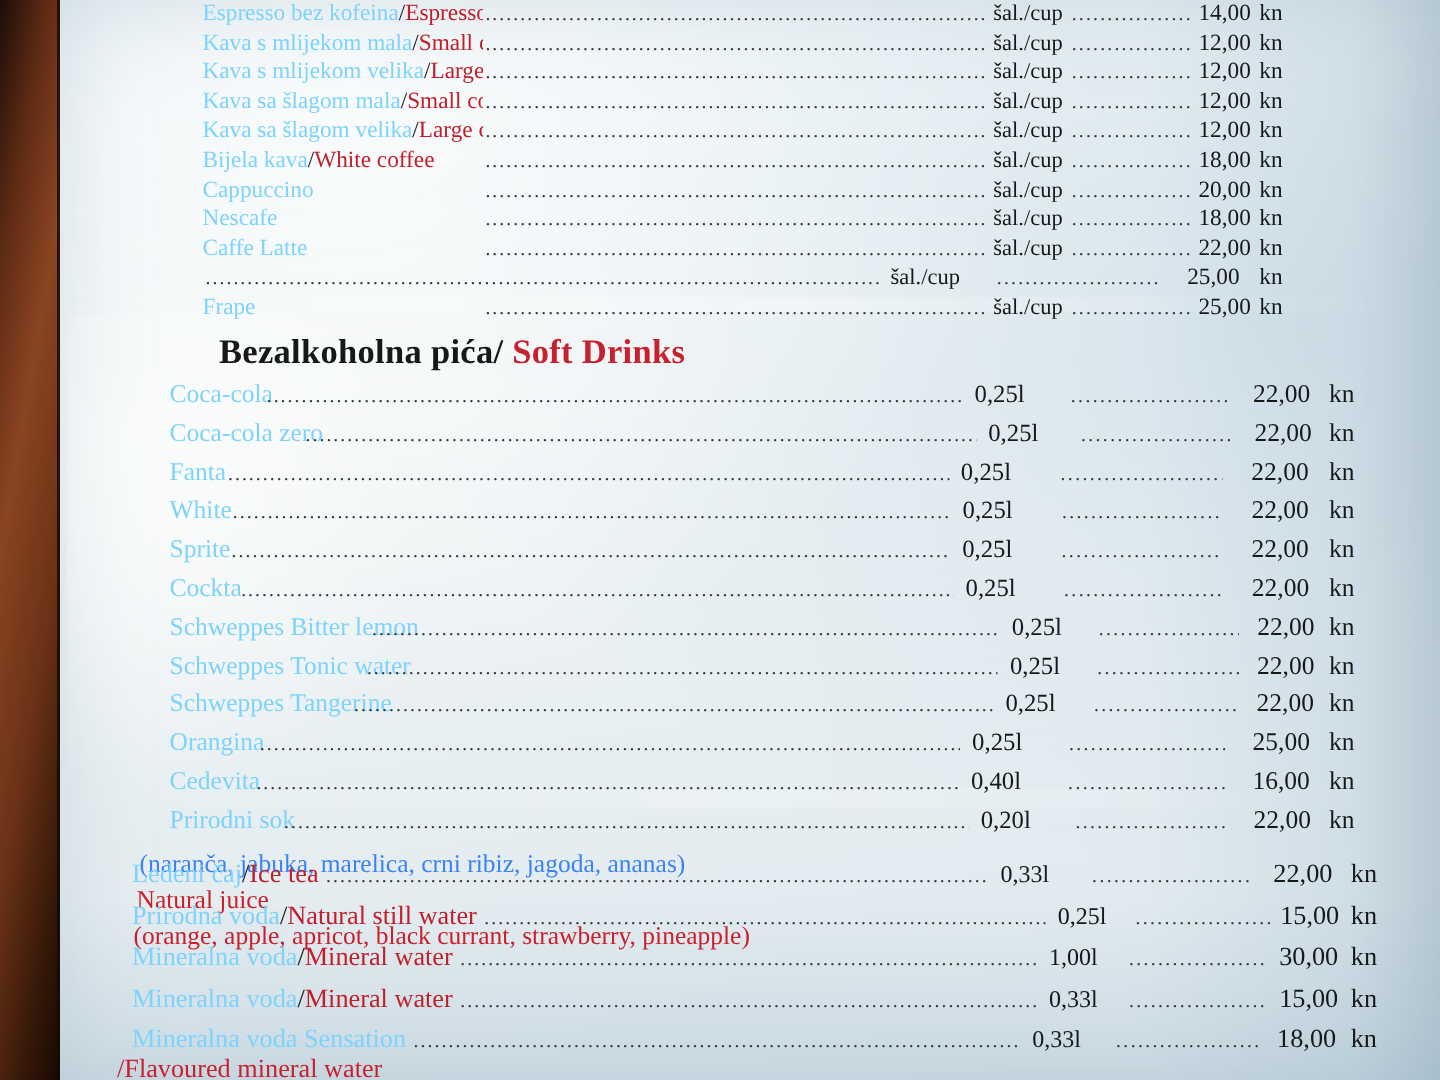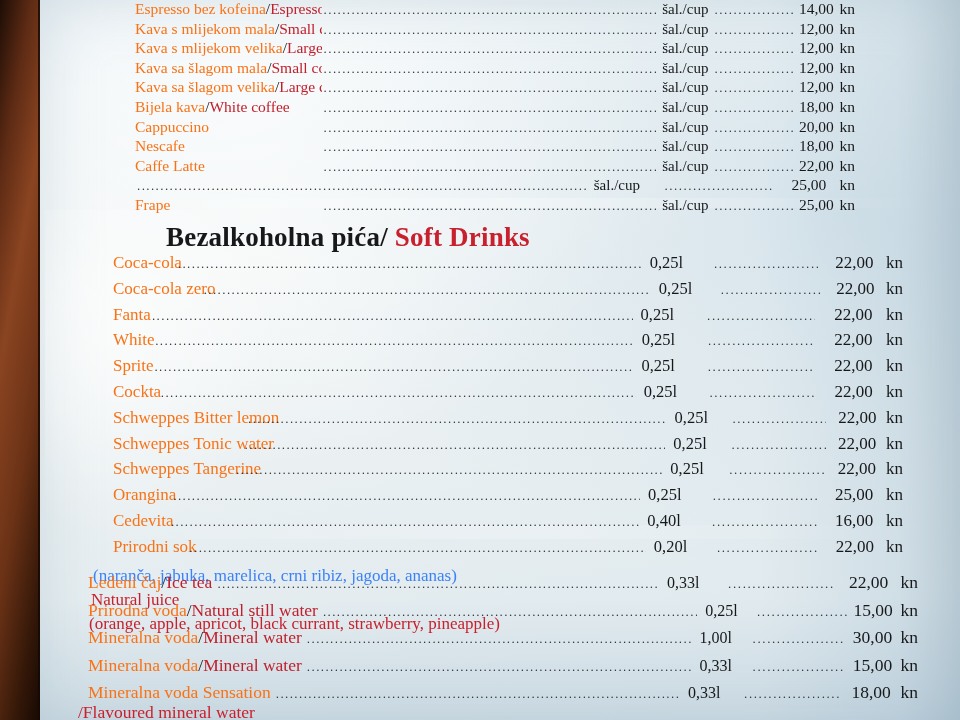--- a/index.html
+++ b/index.html
@@ -81,21 +81,21 @@
     white-space: nowrap;
     text-align: left;
   }
   .price {
     white-space: nowrap;
     text-align: right;
   }
   .cur {
     white-space: nowrap;
   }
-  .hrv { color: #f97316; }
+  .hrv { color: #7dd3fc; }
   .eng { color: #c0202c; }
   .sep { color: #1a1b1d; }
 
   
   #coffee {
     position: absolute;
     left: 135px; top: 0px;
     width: 720px;
   }
   #coffee .row {
@@ -113,24 +113,23 @@
     letter-spacing: 1.5px;
     font-size: 13px;
   }
   #coffee .price { width: 62px; }
   #coffee .cur { width: 34px; text-align: right; }
 
   
   .section-title {
     position: absolute;
     left: 146px; top: 222px;
-    font-size: 27px;
+    font-size: 23px;
     font-weight: bold;
     letter-spacing: 0.2px;
-    margin-left: 20px;
   }
   .section-title .hrv { color: #17181a; }
   .section-title .eng { color: #c8202c; }
 
   
   #drinks {
     position: absolute;
     left: 113px; top: 253px;
     width: 790px;
   }

